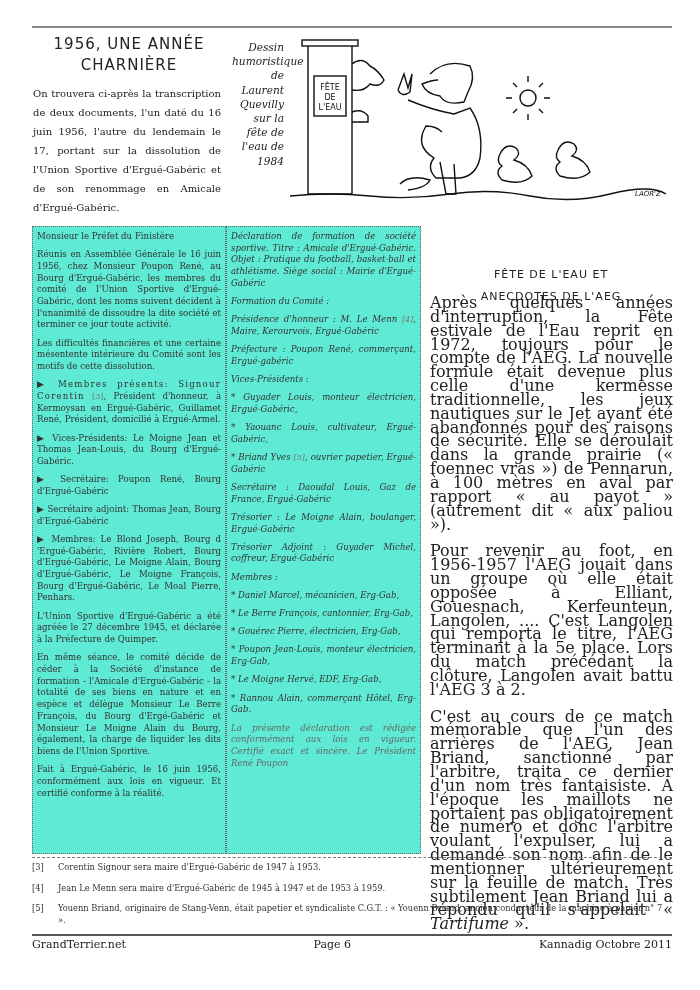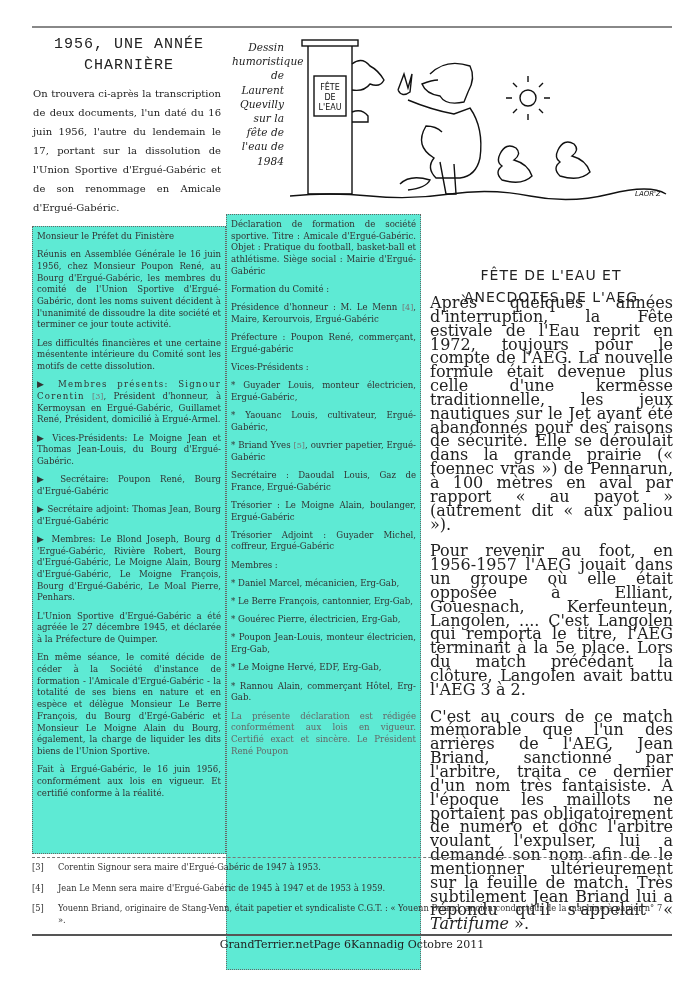--- a/index.html
+++ b/index.html
@@ -1,38 +1,38 @@
 <!DOCTYPE html>
 <html><head>
 <meta charset="utf-8">
 <style>
   html, body { margin:0; padding:0; background:#ffffff; }
   body { width:700px; height:990px; position:relative; font-family:"DejaVu Serif", serif; color:#222; overflow:hidden; }
   .top-rule { position:absolute; left:32px; top:26px; width:640px; height:2px; background:#888; }
   .hand { font-family:"DejaVu Sans", sans-serif; letter-spacing:1px; font-weight:normal; color:#222; }
-  .intro-title { position:absolute; left:36px; top:34px; width:186px; text-align:center; font-size:15px; line-height:21px;font-family:Liberation Mono, monospace; }
+  .intro-title { position:absolute; left:36px; top:34px; width:186px; text-align:center; font-size:15px; line-height:21px; }
   .intro-text { position:absolute; left:33px; top:84px; width:188px; font-size:10px; line-height:19px; text-align:justify; }
   .caption { position:absolute; left:232px; top:40px; width:52px; text-align:right; font-style:italic; font-size:10.6px; line-height:14.2px; }
   .cartoon { position:absolute; left:290px; top:34px; width:380px; height:178px; }
   .box { position:absolute; background:#5eead4; border:1px dotted #666; font-family:"DejaVu Serif", serif; font-size:8.6px; line-height:11.7px; color:#333; text-align:justify; box-sizing:border-box; padding:4px 4px; }
   .box p { margin:0 0 6.5px 0; }
   .box1 { left:32px; top:226px; width:194px; height:628px; }
-  .box2 { left:226px; top:214px; width:195px; height:756px; }
+  .box2 { left:226px; top:226px; width:195px; height:628px;font-style:italic; }
   .ref { color:#777; font-size:8px; }
   .arrow { font-size:9px; }
   .spaced { letter-spacing:1.2px; }
-  .right-title { position:absolute; left:430px; top:264px; width:242px; text-align:center; font-size:14px; line-height:22px; }
+  .right-title { position:absolute; left:430px; top:264px; width:242px; text-align:center; font-size:11px; line-height:22px; }
   .right-text { position:absolute; left:430px; top:296px; width:243px; font-size:16px; line-height:13.85px; text-align:justify; }
   .right-text p { margin:0 0 13px 0; }
   .dash-sep { position:absolute; left:32px; top:857px; width:640px; border-top:1px dashed #777; }
   .footnotes { position:absolute; left:32px; top:862px; width:640px; font-size:8.3px; line-height:11.5px; color:#333; }
   .fn { display:flex; margin-bottom:9px; }
   .fn-num { width:26px; flex:none; }
   .footer-rule { position:absolute; left:32px; top:934px; width:640px; height:2px; background:#555; }
-  .footer { position:absolute; left:32px; top:938px; width:640px; display:flex; justify-content:center; font-size:11px; color:#222; }
+  .footer { position:absolute; left:32px; top:938px; width:640px; display:flex; justify-content:space-between; font-size:11px; color:#222; }
 </style>
 </head>
 <body>
 
 <div class="top-rule"></div>
 
 <div class="intro-title hand">
   <div>1956, UNE ANNÉE</div>
   <div>CHARNIÈRE</div>
 </div>

